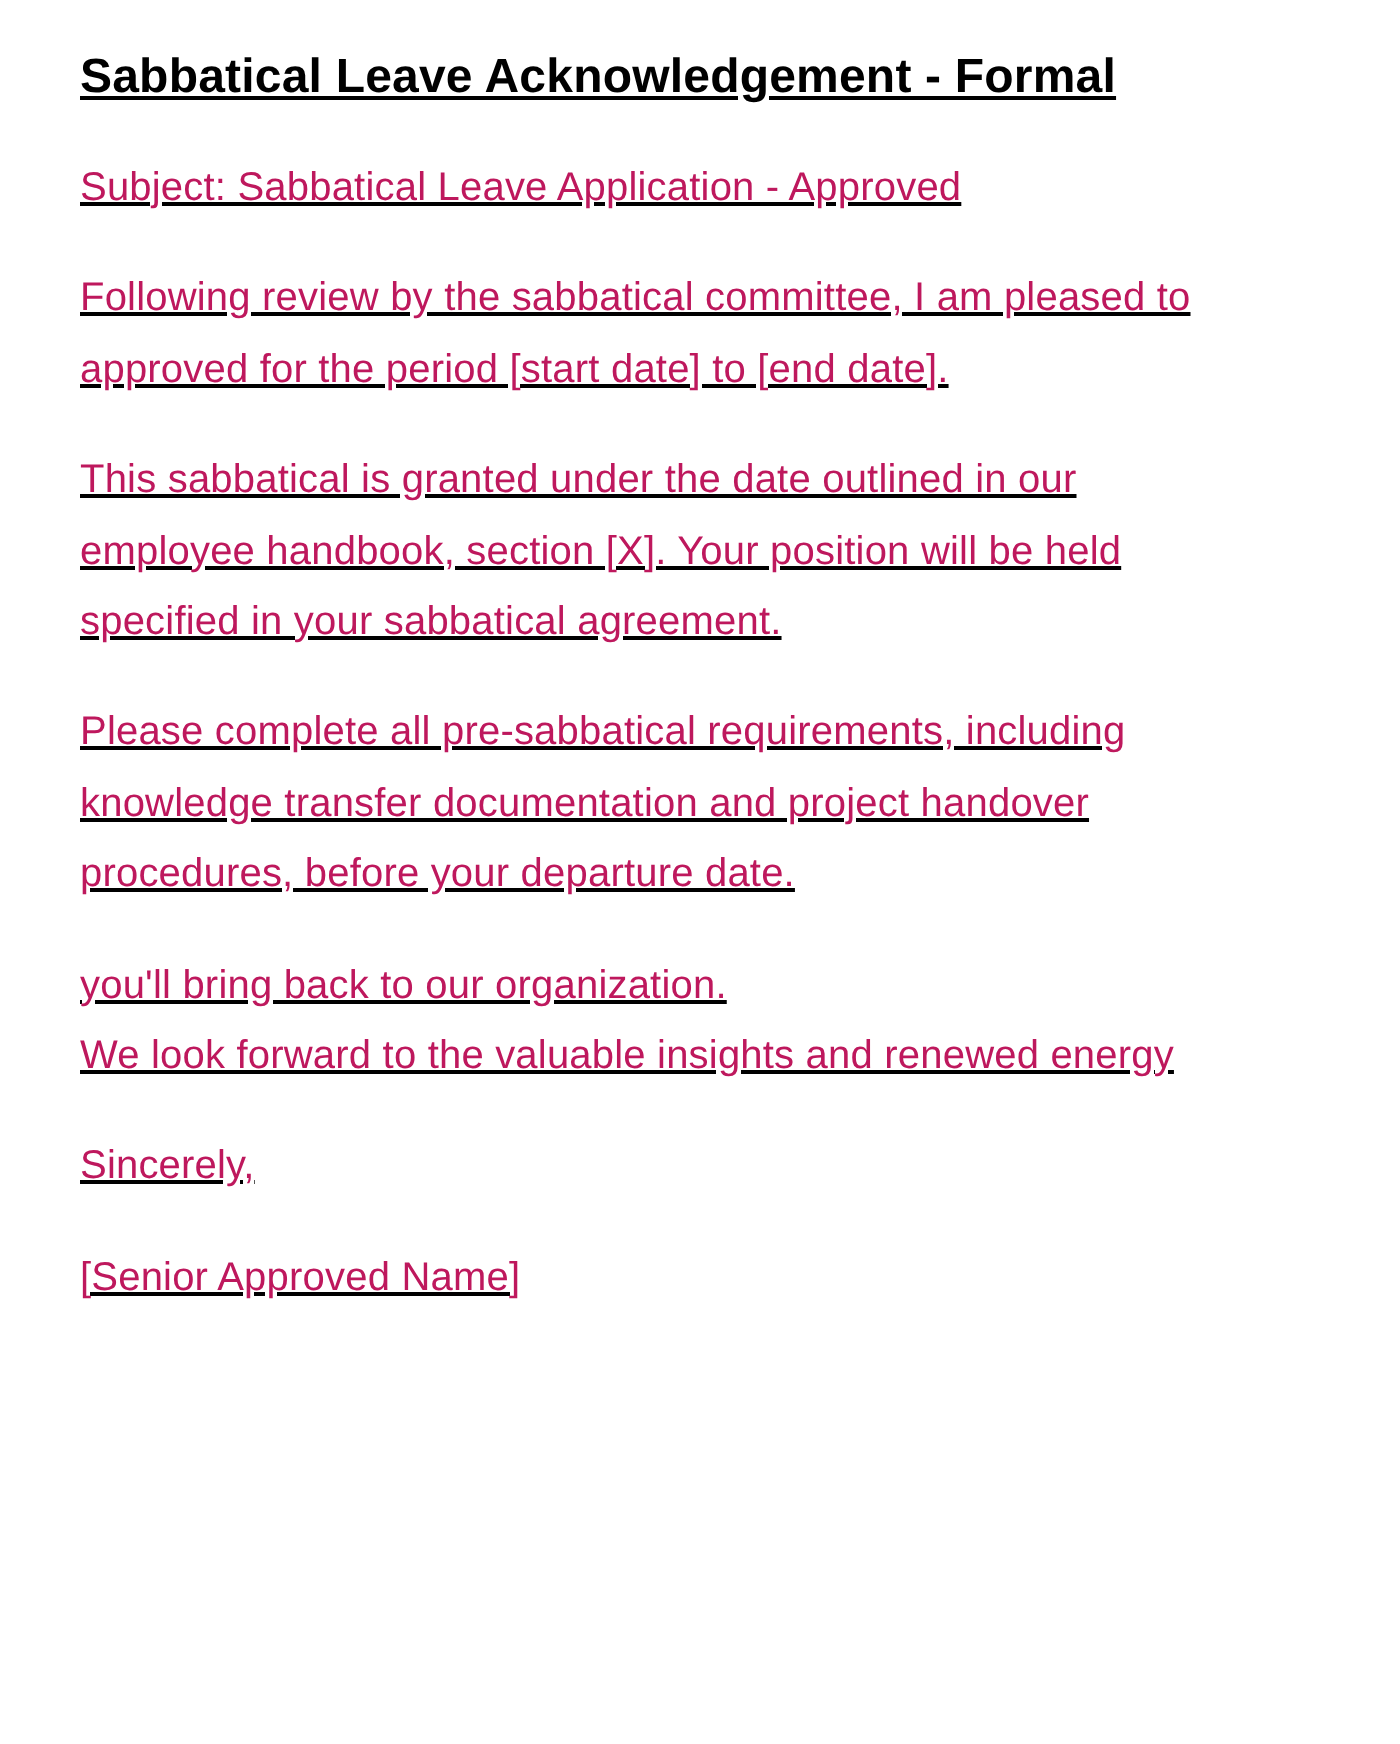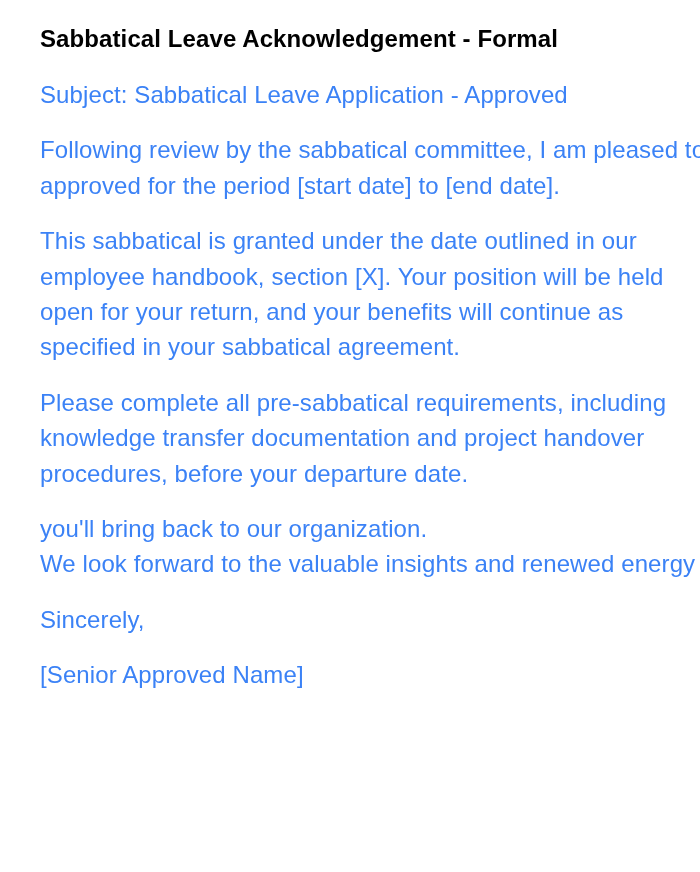--- a/index.html
+++ b/index.html
@@ -12,35 +12,36 @@
     height: 872px;
     font-family: "Liberation Sans", "DejaVu Sans", sans-serif;
     overflow: hidden;
   }
   .page {
     box-sizing: border-box;
     width: 632px;
     height: 872px;
     padding: 25px 56px 0 40px;
     background: #ffffff;
+    text-decoration: underline;
   }
   .doc-title {
     margin: 0 0 24px 0;
     font-size: 24px;
     line-height: 28px;
     font-weight: 700;
     color: #000000;
     letter-spacing: 0.1px;
   }
   .doc-body p {
     margin: 0 0 20px 0;
-    font-size: 24px;
+    font-size: 20px;
     line-height: 35.4px;
     font-weight: 400;
-    color: #3b82f6;
+    color: #be185d;
     letter-spacing: 0.1px;
   }
   .doc-body .line {
     display: block;
     white-space: nowrap;
   }
 </style>
 </head>
 <body>
 
@@ -50,21 +51,20 @@
       <p>
         <span class="line">Subject: Sabbatical Leave Application - Approved</span>
       </p>
       <p>
         <span class="line">Following review by the sabbatical committee, I am pleased to</span>
         <span class="line">approved for the period [start date] to [end date].</span>
       </p>
       <p>
         <span class="line">This sabbatical is granted under the date outlined in our</span>
         <span class="line">employee handbook, section [X]. Your position will be held</span>
-        <span class="line">open for your return, and your benefits will continue as</span>
         <span class="line">specified in your sabbatical agreement.</span>
       </p>
       <p>
         <span class="line">Please complete all pre-sabbatical requirements, including</span>
         <span class="line">knowledge transfer documentation and project handover</span>
         <span class="line">procedures, before your departure date.</span>
       </p>
       <p>
         <span class="line">you'll bring back to our organization.</span>
         <span class="line">We look forward to the valuable insights and renewed energy</span>

